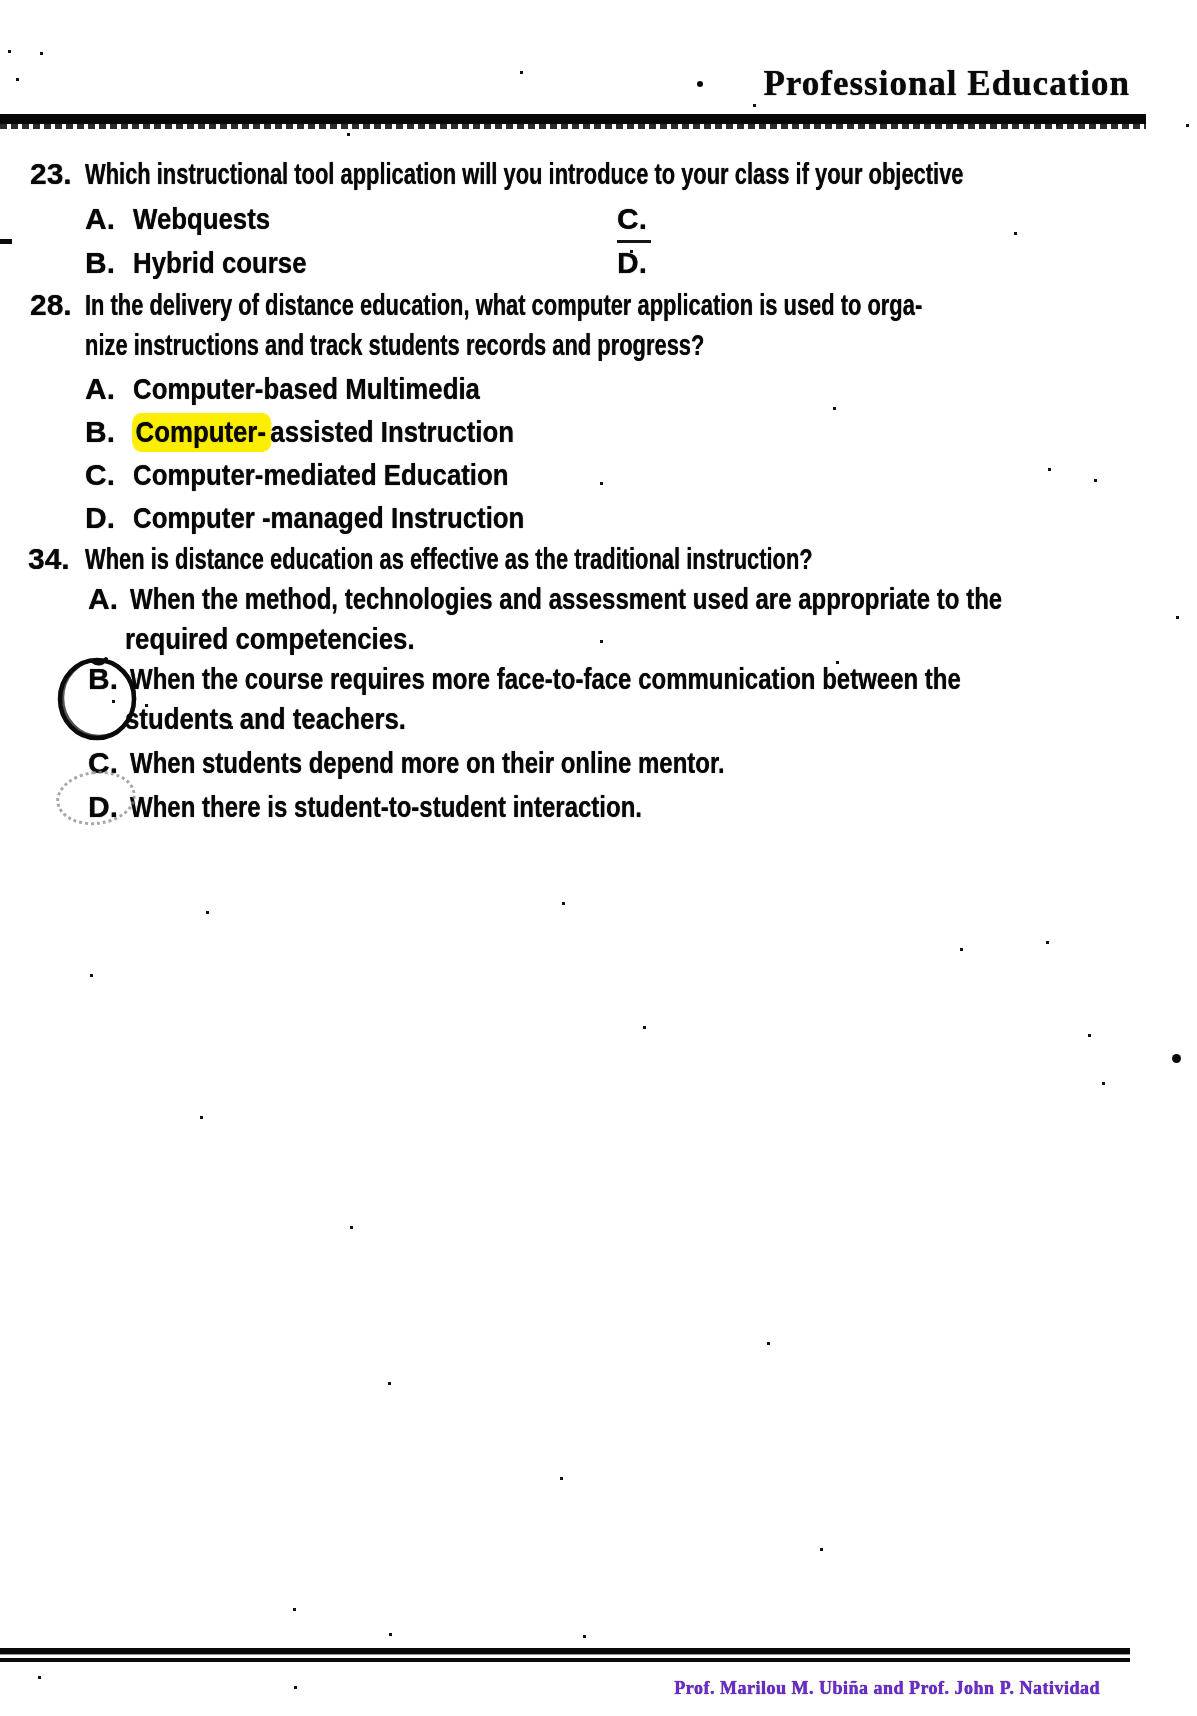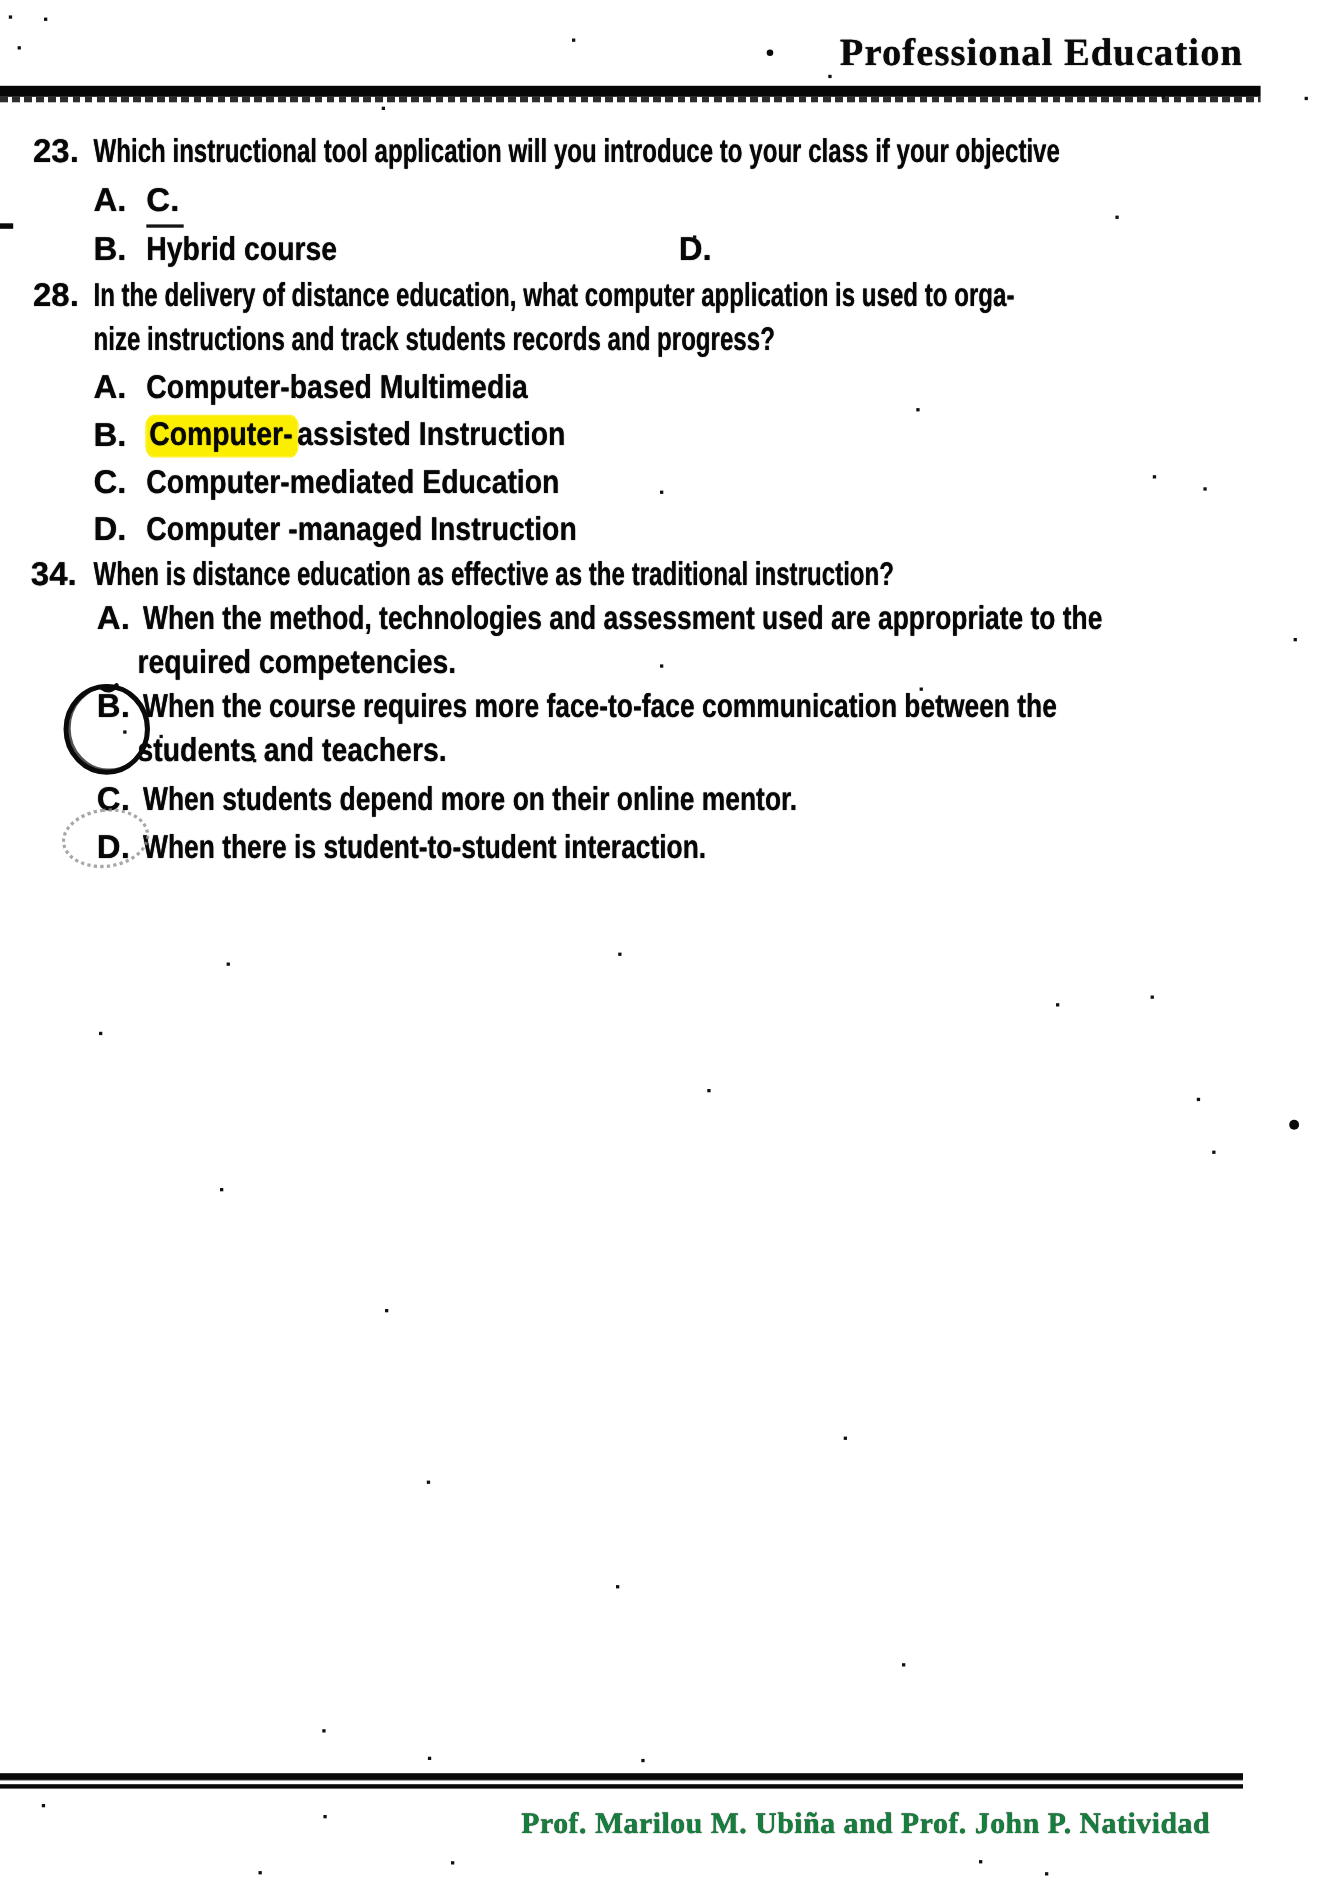--- a/index.html
+++ b/index.html
@@ -1,21 +1,21 @@
 <!DOCTYPE html>
 <html><head>
 <meta charset="utf-8">
 <style>
   html,body{margin:0;padding:0;}
   body{
     width:1197px;height:1716px;position:relative;overflow:hidden;
     background:#ffffff;
     font-family:"Liberation Sans",sans-serif;
   }
-  .page{position:absolute;inset:0;background:#fff;}
+  .page{position:absolute;inset:0;background:#fff;margin-top:36px;}
 
   
   .ink{color:#070707;font-weight:700;text-shadow:0 0 1px rgba(0,0,0,.85);}
   .serif{font-family:"Liberation Serif",serif;}
 
   
   .sx-q{display:inline-block;transform:scaleX(.73);transform-origin:0 50%;white-space:nowrap;}
   .sx-m{display:inline-block;transform:scaleX(.80);transform-origin:0 50%;white-space:nowrap;}
   .sx-o{display:inline-block;transform:scaleX(.86);transform-origin:0 50%;white-space:nowrap;}
 
@@ -57,21 +57,21 @@
   }
 
   
   .footer-rule{position:absolute;top:1612px;left:0;width:1130px;}
   .footer-rule .r1{height:6px;background:#0a0a0a;
     box-shadow:0 1px 0 rgba(0,0,0,.4);}
   .footer-rule .gap{height:4px;background:transparent;}
   .footer-rule .r2{height:4px;background:#0a0a0a;}
   .footer-authors{
     position:absolute;top:1642px;right:97px;
-    font-size:27px;font-weight:700;color:#15803d;
+    font-size:18px;font-weight:700;color:#6d28d9;
     letter-spacing:.5px;text-shadow:0 0 1px #000;
   }
 
   
   .speck{position:absolute;left:40px;top:16px;width:3px;height:3px;background:#111;
     box-shadow:
       -32px -2px 0 0 #111,-24px 26px 0 0 #111,480px 19px 0 0 #111,713px 52px 0 0 #111,
       307px 81px 0 0 #111,1146px 72px 0 0 #111,1016px 71px 0 0 #111,974px 180px 0 0 #111,
       590px 198px 0 0 #111,793px 355px 0 0 #111,560px 430px 0 0 #111,1008px 416px 0 0 #111,
       1054px 427px 0 0 #111,560px 588px 0 0 #111,796px 609px 0 0 #111,1136px 564px 0 0 #111,
@@ -100,20 +100,21 @@
 
   <div class="content ink">
 
     <div>
       <div class="qhead">
         <span>23.</span>
         <span><span class="sx-q">Which instructional tool application will you introduce to your class if your objective</span></span>
       </div>
       <div class="optrow2col" style="margin-top:5px;">
         <span>A.</span>
+        <span><span class="sx-o">Webquests</span></span>
         <span><span class="ul-letter">C.</span></span>
       </div>
       <div class="optrow2col">
         <span>B.</span>
         <span><span class="sx-o">Hybrid course</span></span>
         <span>D.</span>
       </div>
     </div>
 
     <div style="margin-top:2px;">

